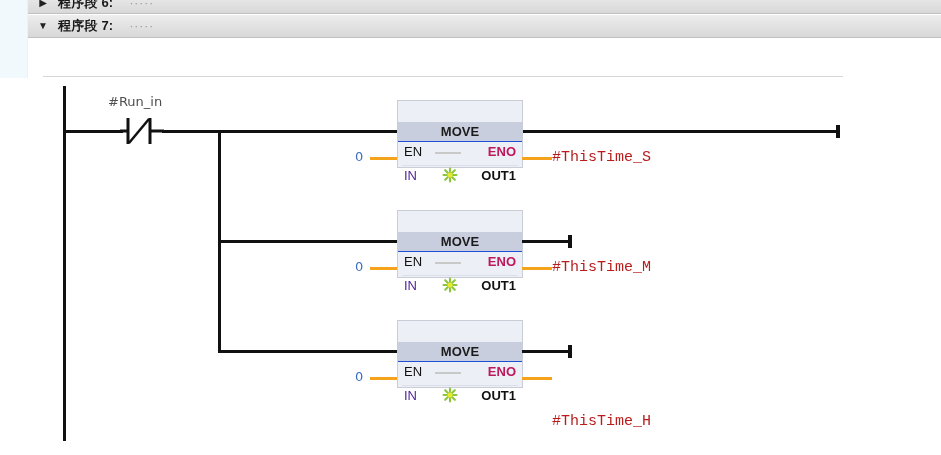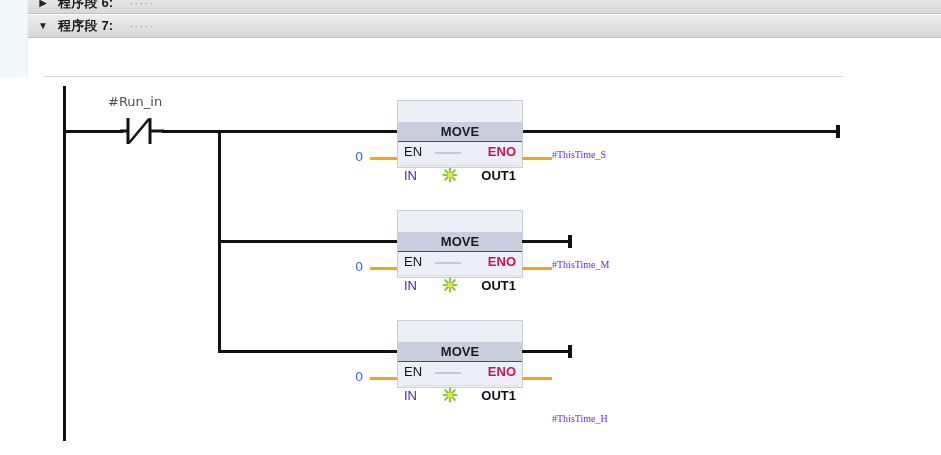--- a/index.html
+++ b/index.html
@@ -231,24 +231,24 @@
     left: 4px;
     right: 4px;
     top: 0;
     height: 1px;
     background: #dcdfe7;
   }
 
   
   .operand-out {
     position: absolute;
-    font-size: 10px;
-    color: #6d28d9;
+    font-size: 15px;
+    color: #b91c1c;
     white-space: nowrap;
-    font-family: Liberation Serif, serif;
+    font-family: Liberation Mono, monospace;
   }
   .operand-in {
     position: absolute;
     font-size: 13px;
     color: #3c6fc4;
     white-space: nowrap;
     font-family: "DejaVu Sans", sans-serif;
   }
 </style>
 </head>

